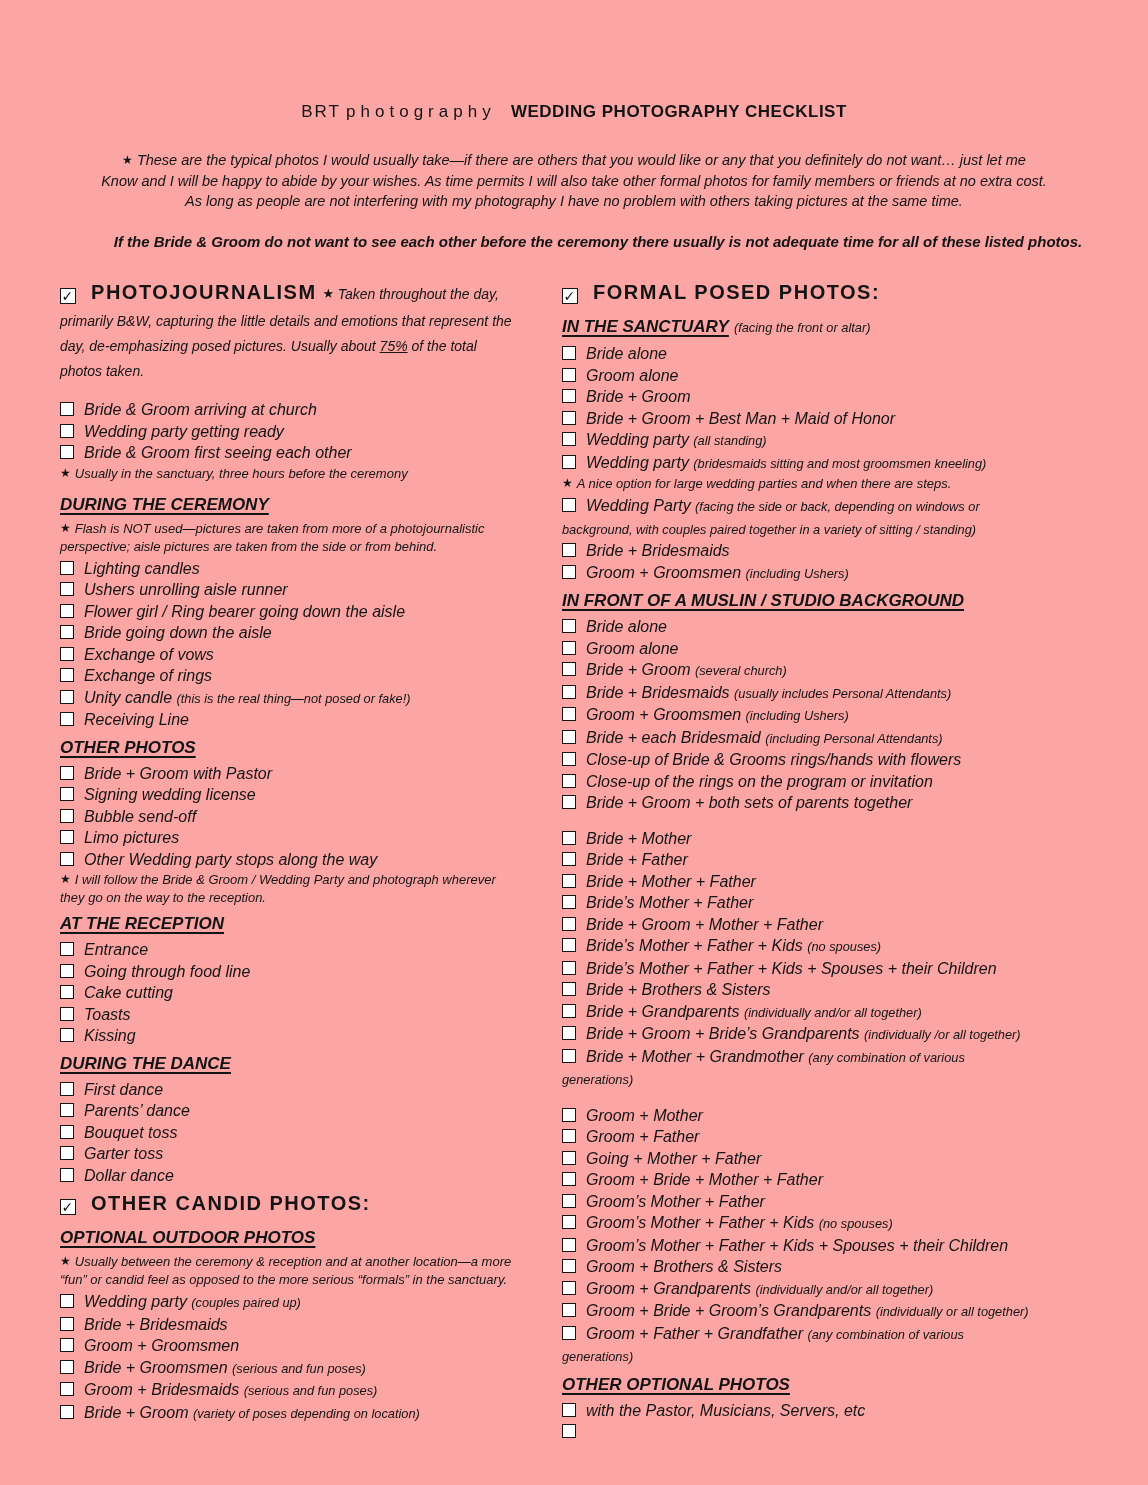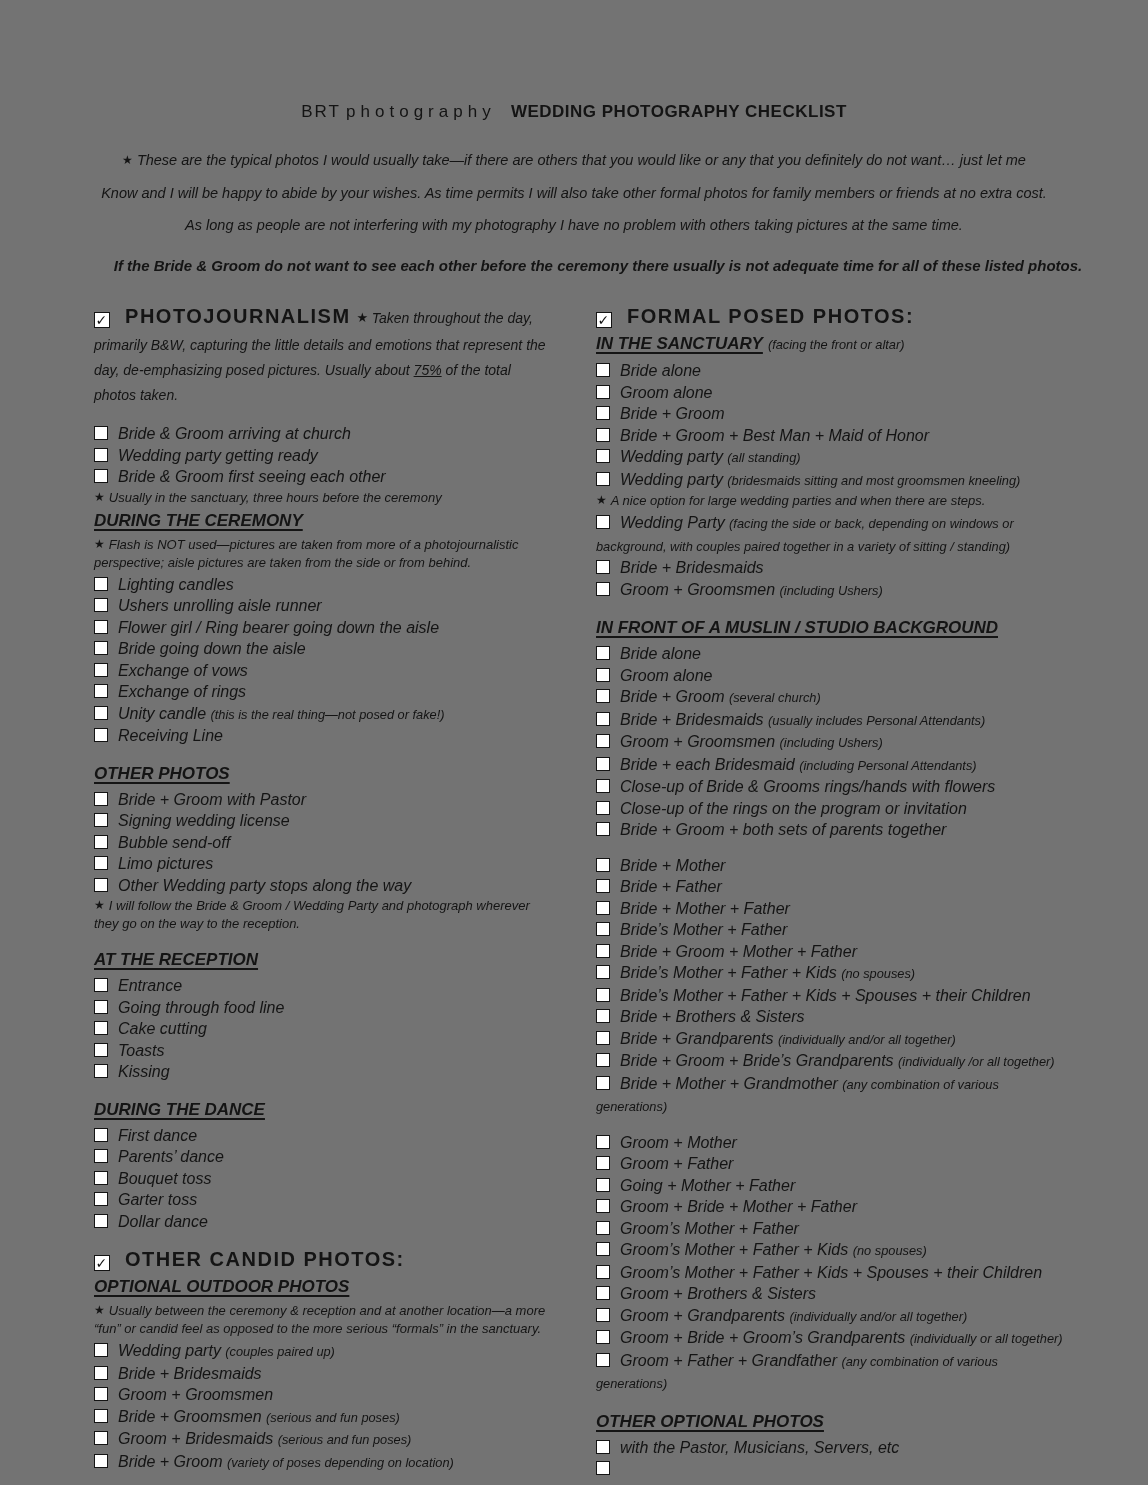--- a/index.html
+++ b/index.html
@@ -1,38 +1,38 @@
 <!DOCTYPE html>
 <html><head>
 <meta charset="utf-8">
 <style>
   html,body{margin:0;padding:0;background:#e8e8e8;}
   .page{
-    width:1148px;height:1485px;margin:0 auto;background:#737373;color:#141414;
+    width:1148px;height:1485px;margin:0 auto;background:#fca5a5;color:#141414;
     font-family:"Liberation Sans","DejaVu Sans",sans-serif;
     box-sizing:border-box;padding-top:102px;overflow:hidden;position:relative;
   }
   
   .doc-header{text-align:center;}
   .title-line{font-size:17px;letter-spacing:.5px;}
   .brand-prefix{font-weight:normal;letter-spacing:2px;}
   .brand-name{font-weight:normal;letter-spacing:5px;margin-right:10px;}
   .doc-title{font-weight:bold;letter-spacing:.5px;}
   .intro{margin-top:28px;font-style:italic;font-size:14.5px;line-height:20px;}
-  .intro-line{white-space:nowrap;margin-top:12px;}
+  .intro-line{white-space:nowrap;}
   .star{font-style:normal;font-size:12px;position:relative;top:-1px;margin-right:4px;}
   .warning{margin-top:22px;font-weight:bold;font-style:italic;font-size:15px;padding-left:48px;}
   
-  .columns{display:flex;padding:0 86px 0 94px;margin-top:30px;gap:40px;}
+  .columns{display:flex;padding:0 86px 0 60px;margin-top:30px;gap:40px;}
   .col{flex:0 0 auto;}
   .col-left{width:462px;}
   .col-right{width:472px;}
-  .section{margin-top:15px;}
+  .section{margin-top:5px;}
   .section:first-child{margin-top:0;}
-  .section.kind-major + .section.kind-sub{margin-top:2px;}
+  .section.kind-major + .section.kind-sub{margin-top:10px;}
   
   .major-header{font-size:20px;font-weight:bold;letter-spacing:1.5px;line-height:25px;margin-bottom:3px;}
   .major-desc{font-weight:normal;font-style:italic;font-size:14px;letter-spacing:0;line-height:19.5px;}
   .major-header .star{font-size:13px;margin:0 2px 0 6px;}
   .u{text-decoration:underline;}
   
   .sub-header-line{line-height:24px;margin-bottom:3px;}
   .sub-title{font-size:17px;font-weight:bold;font-style:italic;text-decoration:underline;text-decoration-thickness:1.5px;text-underline-offset:2.5px;}
   .inline-note{font-size:12.8px;font-style:italic;margin-left:5px;}
   

